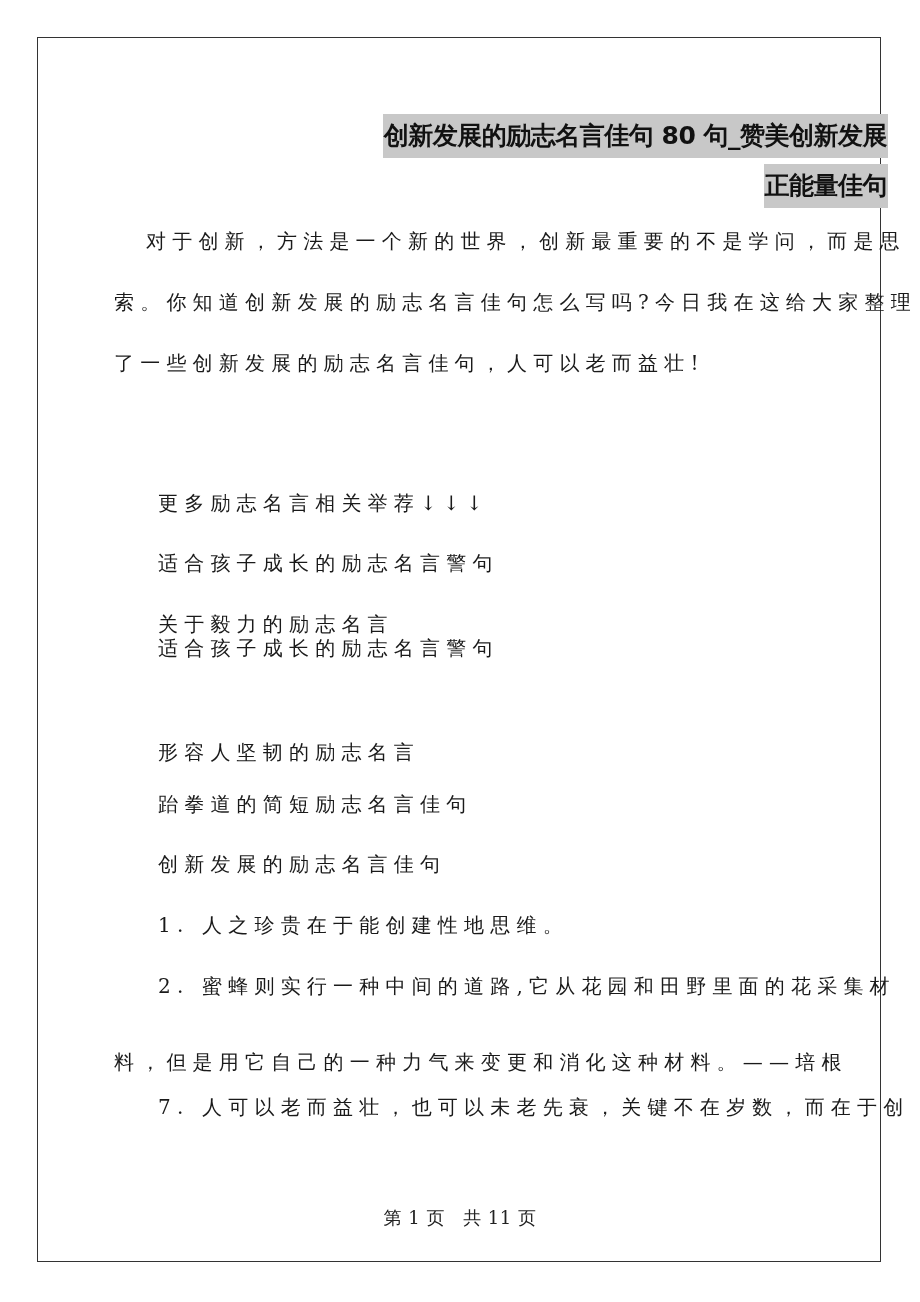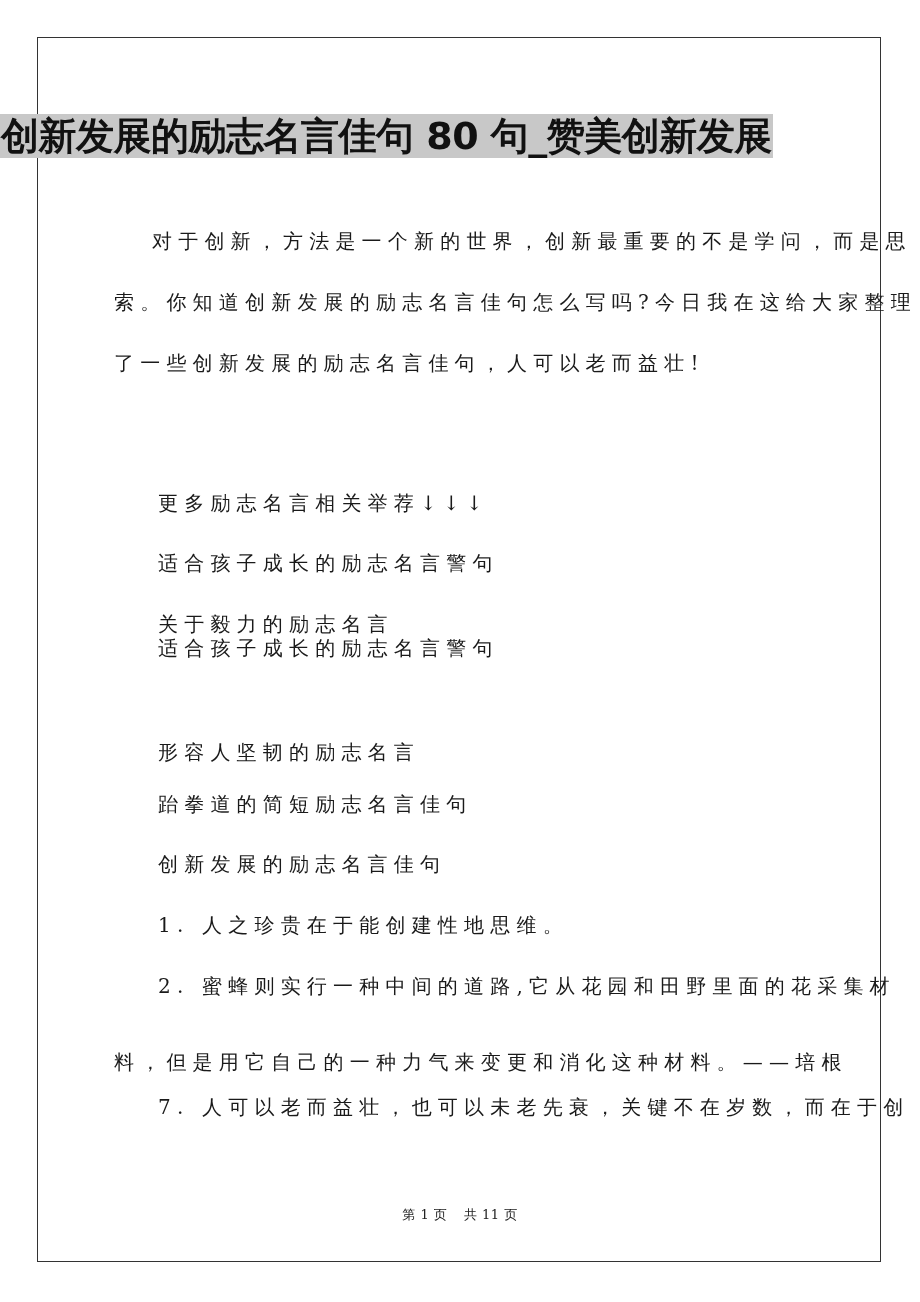--- a/index.html
+++ b/index.html
@@ -22,24 +22,24 @@
       width: 844px;
       height: 1225px;
       border: 1.5px solid #333333;
       box-sizing: border-box;
     }
     .title {
       position: absolute;
       left: 0;
       top: 112px;
       width: 888px;
-      text-align: left;
+      text-align: right;
       font-family: "DejaVu Sans", "Liberation Sans", sans-serif;
       font-weight: bold;
-      font-size: 38px;
+      font-size: 25px;
       line-height: 48px;
       margin: 0;
     }
     .title .hl {
       background: #c8c8c8;
       padding: 0 1px;
       display: inline-block;
       line-height: 44px;
       margin-bottom: 4px;
       letter-spacing: -0.5px;
@@ -47,42 +47,43 @@
     .body-line {
       position: absolute;
       left: 114px;
       font-size: 20px;
       line-height: 28px;
       letter-spacing: 6.2px;
       white-space: nowrap;
       color: #1a1a1a;
       margin: 0;
     }
-    .indent1 { left: 152px; }
+    .indent1 { left: 146px; }
     .indent2 { left: 158px; }
     .footer {
       position: absolute;
       left: 0;
       width: 920px;
       top: 1206px;
       text-align: center;
-      font-size: 13px;
+      font-size: 18px;
       color: #222222;
       font-family: "DejaVu Serif", "Liberation Serif", serif;
       letter-spacing: 0.5px;
     }
     .footer span { margin: 0 6px; }
   </style>
 </head>
 <body>
 
 <div class="page-border"></div>
 
 <h1 class="title">
   <span class="hl">创新发展的励志名言佳句 80 句_赞美创新发展</span><br>
+  <span class="hl">正能量佳句</span>
 </h1>
 
 <p class="body-line indent1" style="top:227px;">对于创新，方法是一个新的世界，创新最重要的不是学问，而是思</p>
 <p class="body-line" style="top:288px;">索。你知道创新发展的励志名言佳句怎么写吗?今日我在这给大家整理</p>
 <p class="body-line" style="top:349px;">了一些创新发展的励志名言佳句，人可以老而益壮!</p>
 
 <p class="body-line indent2" style="top:489px;">更多励志名言相关举荐↓↓↓</p>
 <p class="body-line indent2" style="top:549px;">适合孩子成长的励志名言警句</p>
 <p class="body-line indent2" style="top:610px;">关于毅力的励志名言</p>
 <p class="body-line indent2" style="top:634px;">适合孩子成长的励志名言警句</p>

